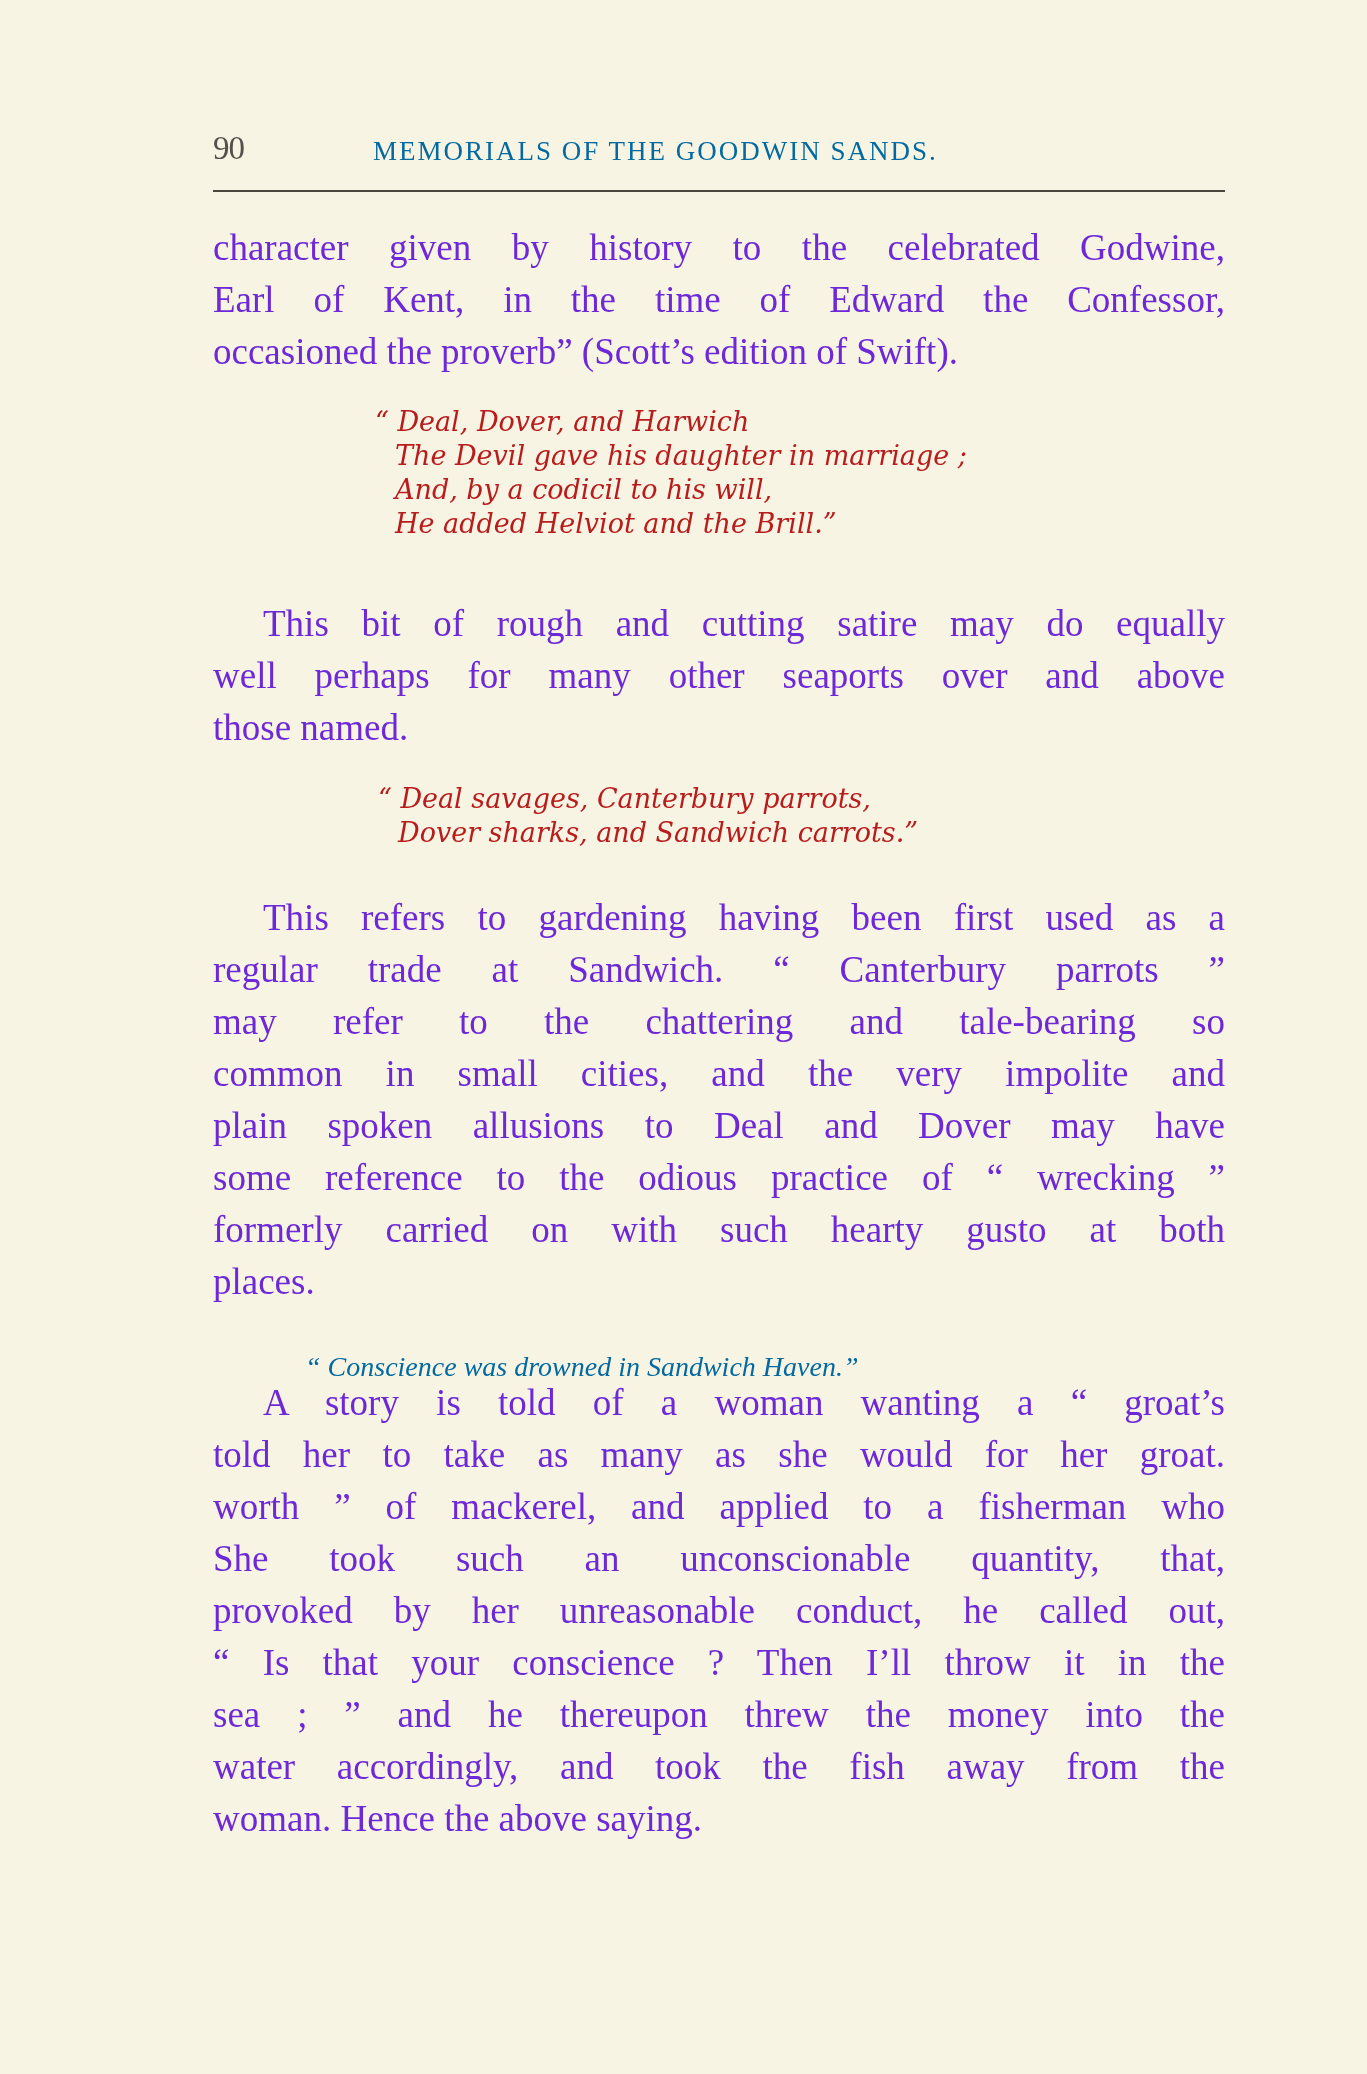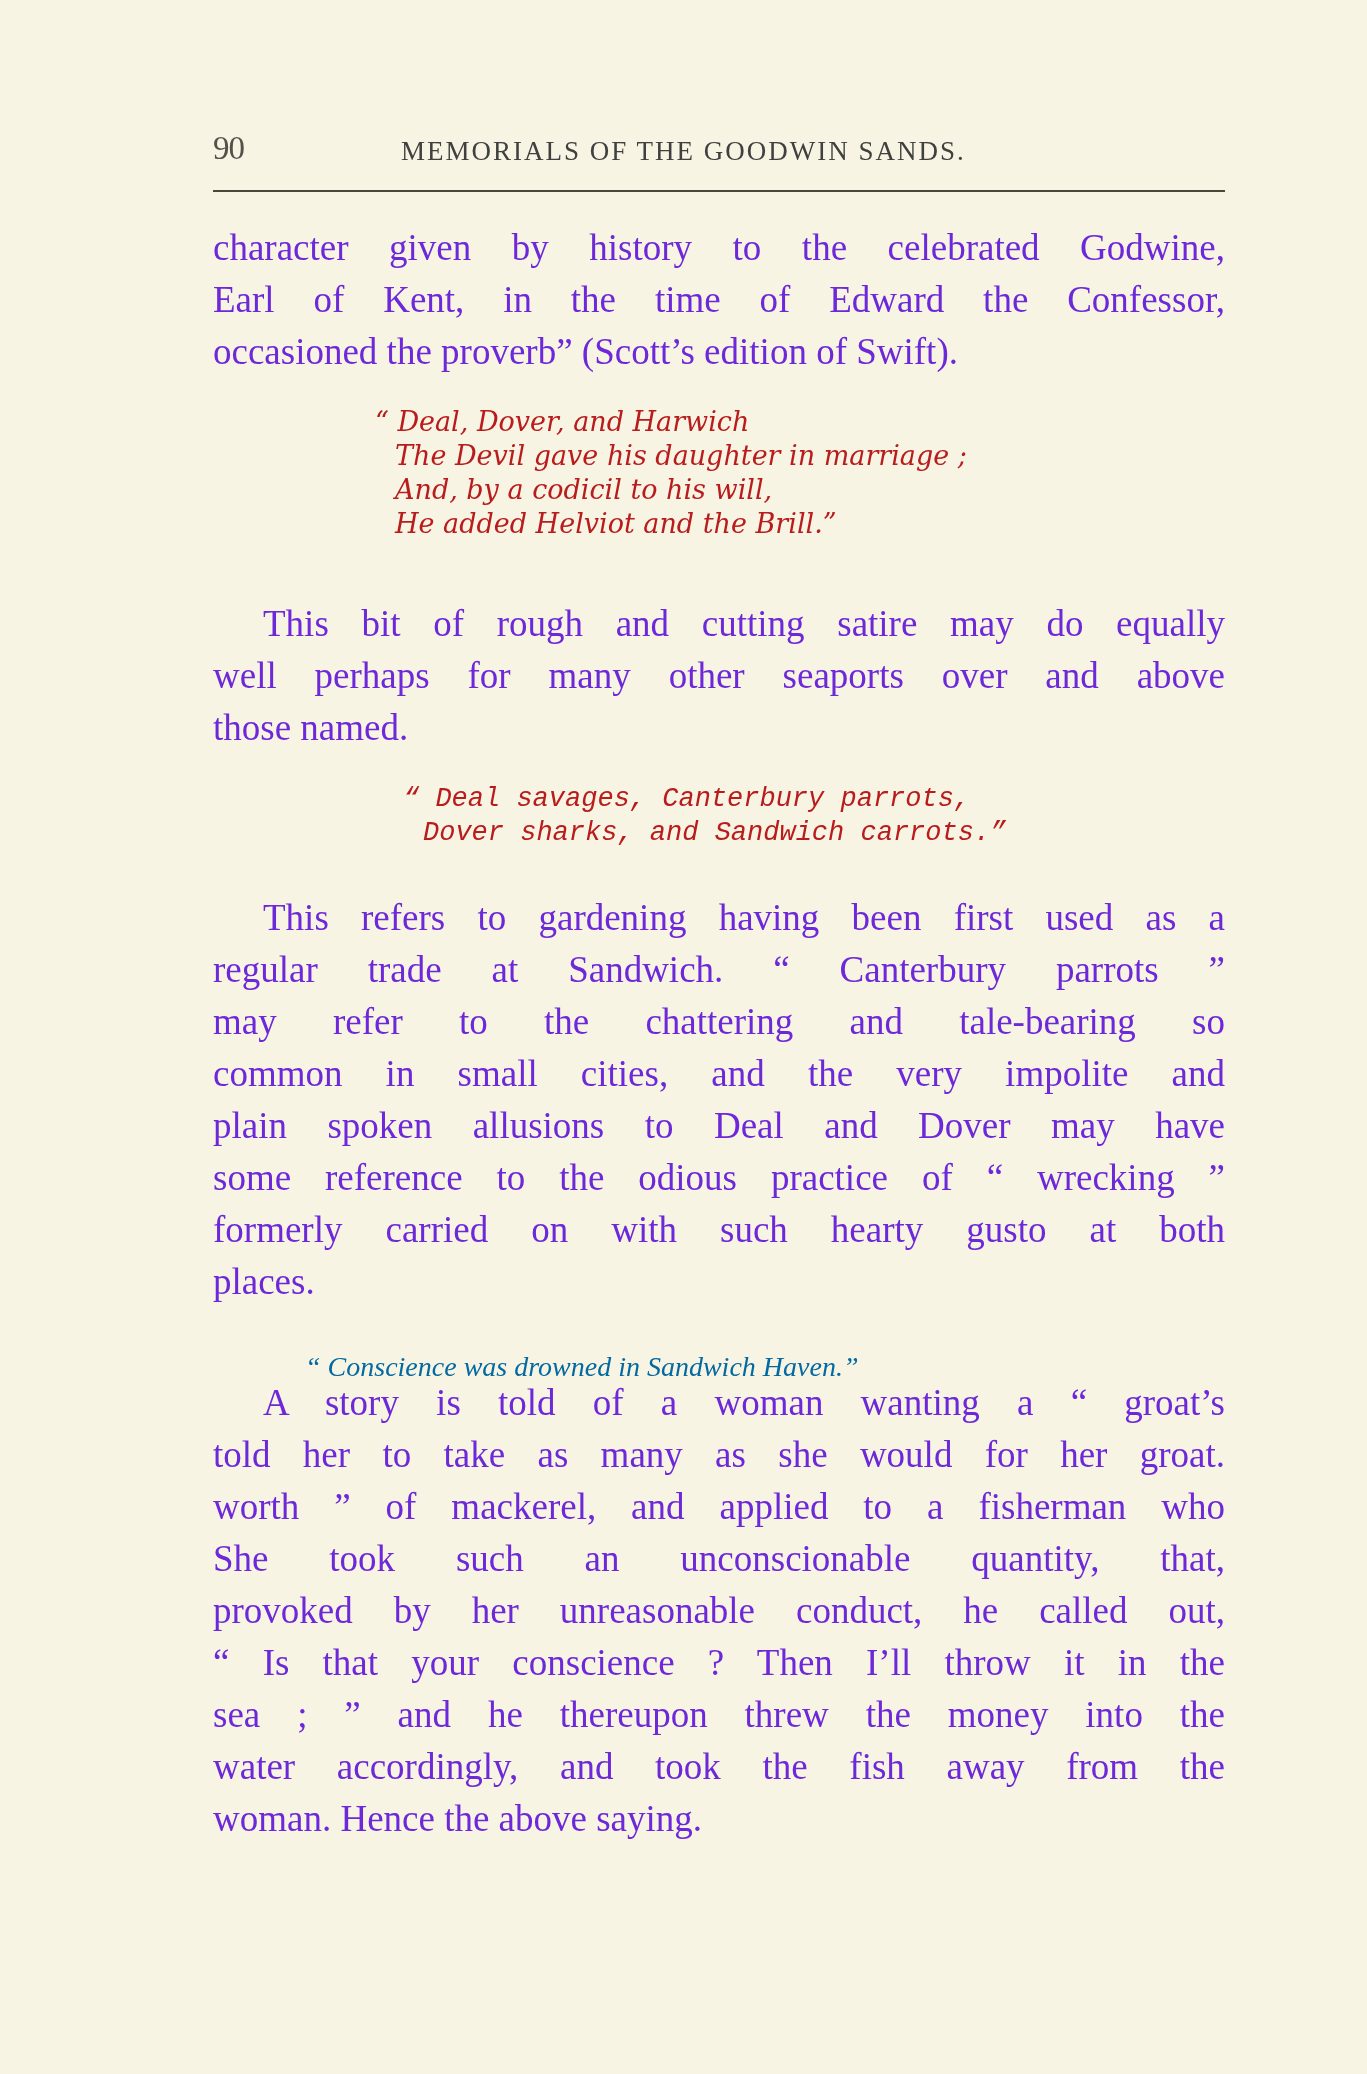--- a/index.html
+++ b/index.html
@@ -36,22 +36,21 @@
       font-size: 33px;
       color: #55514a;
       letter-spacing: -1px;
     }
     .running-title {
       position: absolute;
       left: 160px;
       top: 8px;
       font-size: 27px;
       letter-spacing: 2px;
-      color: #404040;
-      margin-left: 28px;
+      color: #0369a1;
     }
     .head-rule {
       position: absolute;
       top: 190px;
       left: 0;
       width: 1012px;
       height: 0;
       border-top: 2px solid #4a463c;
     }
     .text {
@@ -121,21 +120,21 @@
     <span class="vline cont">And, by a codicil to his will,</span>
     <span class="vline cont">He added Helviot and the Brill.”</span>
   </div>
 
   <div class="text" style="top:598px;">
     <span class="line" style="padding-left:50px; box-sizing:border-box;">This bit of rough and cutting satire may do equally</span>
     <span class="line">well perhaps for many other seaports over and above</span>
     <span class="line last">those named.</span>
   </div>
 
-  <div class="verse" style="top:782px; left:190px;font-family:Liberation Mono, monospace;">
+  <div class="verse" style="top:782px; left:165px;">
     <span class="vline">“ Deal savages, Canterbury parrots,</span>
     <span class="vline cont">Dover sharks, and Sandwich carrots.”</span>
   </div>
 
   <div class="text" style="top:892px;">
     <span class="line" style="padding-left:50px; box-sizing:border-box;">This refers to gardening having been first used as a</span>
     <span class="line">regular trade at Sandwich. “ Canterbury parrots ”</span>
     <span class="line">may refer to the chattering and tale-bearing so</span>
     <span class="line">common in small cities, and the very impolite and</span>
     <span class="line">plain spoken allusions to Deal and Dover may have</span>

